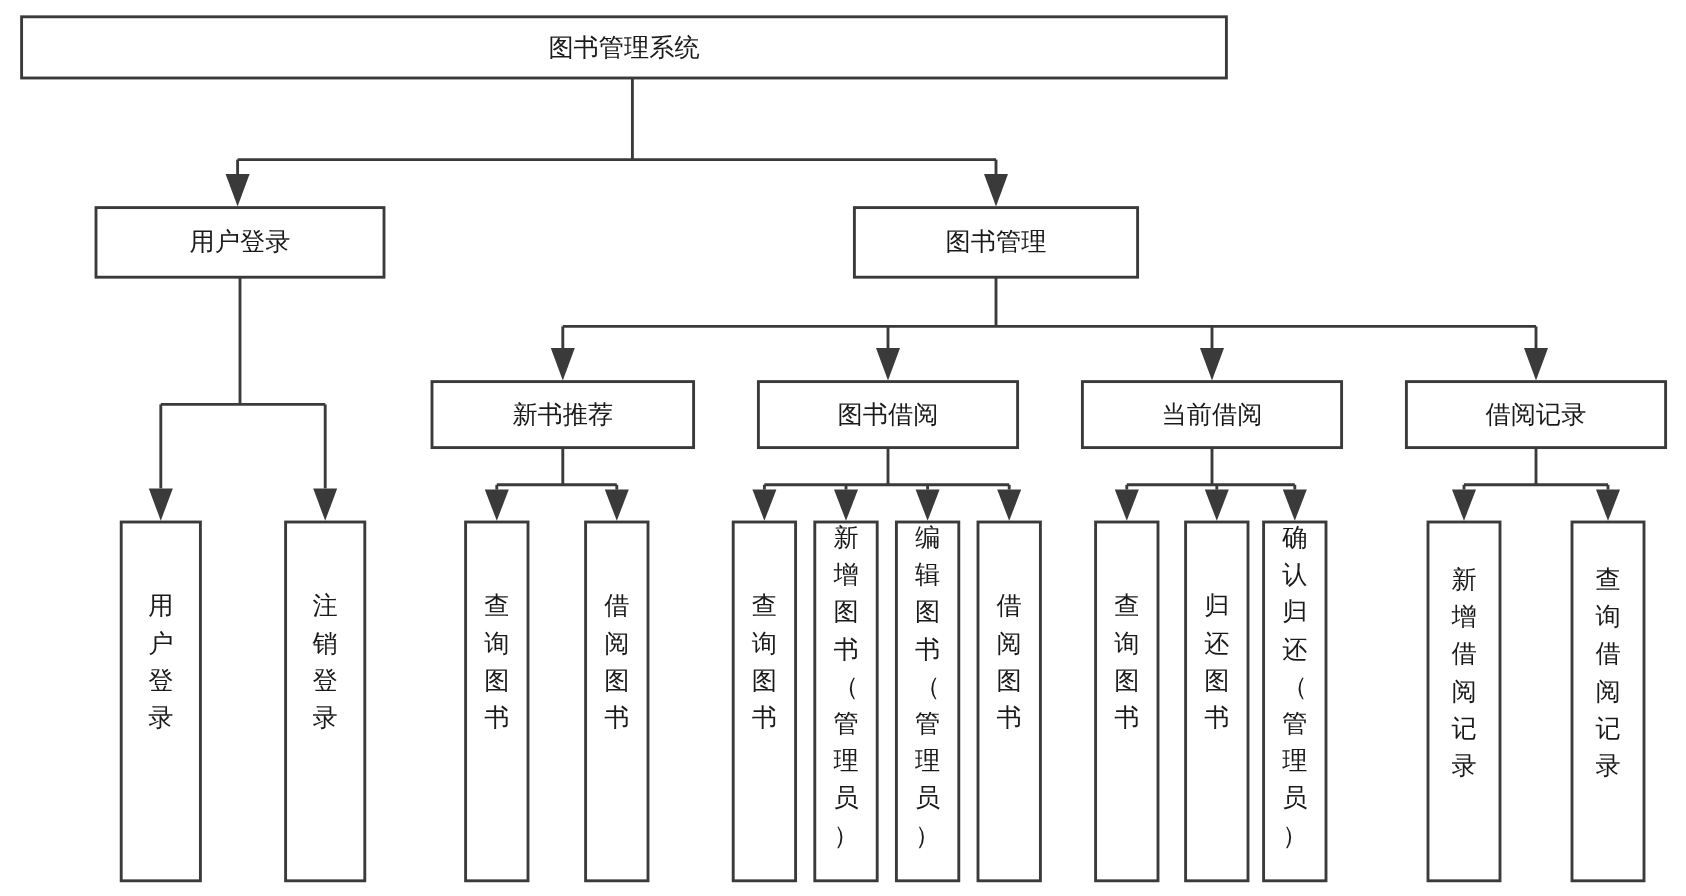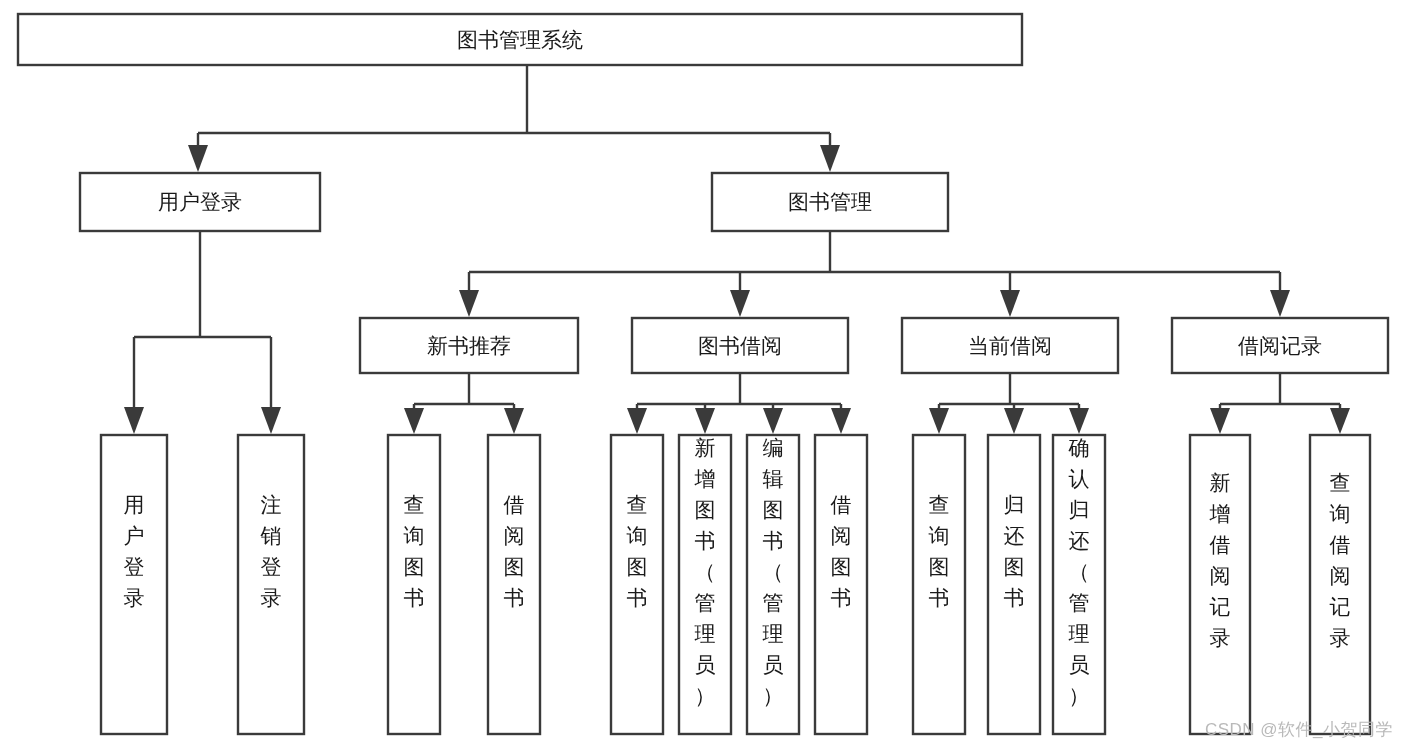--- a/index.html
+++ b/index.html
@@ -218,14 +218,13 @@
       <rect class="node-rect" x="1190" y="435" width="60" height="299"></rect>
       <text class="node-label-v" x="1220" y="490"><tspan x="1220" y="490">新</tspan><tspan x="1220" y="521">增</tspan><tspan x="1220" y="552">借</tspan><tspan x="1220" y="583">阅</tspan><tspan x="1220" y="614">记</tspan><tspan x="1220" y="645">录</tspan></text>
     </g>
     <g>
       <rect class="node-rect" x="1310" y="435" width="60" height="299"></rect>
       <text class="node-label-v" x="1340" y="490"><tspan x="1340" y="490">查</tspan><tspan x="1340" y="521">询</tspan><tspan x="1340" y="552">借</tspan><tspan x="1340" y="583">阅</tspan><tspan x="1340" y="614">记</tspan><tspan x="1340" y="645">录</tspan></text>
     </g>
 
   </svg>
 
-  <div class="watermark">CSDN @软件_小贺同学</div>
 </div>
 
 </body></html>

